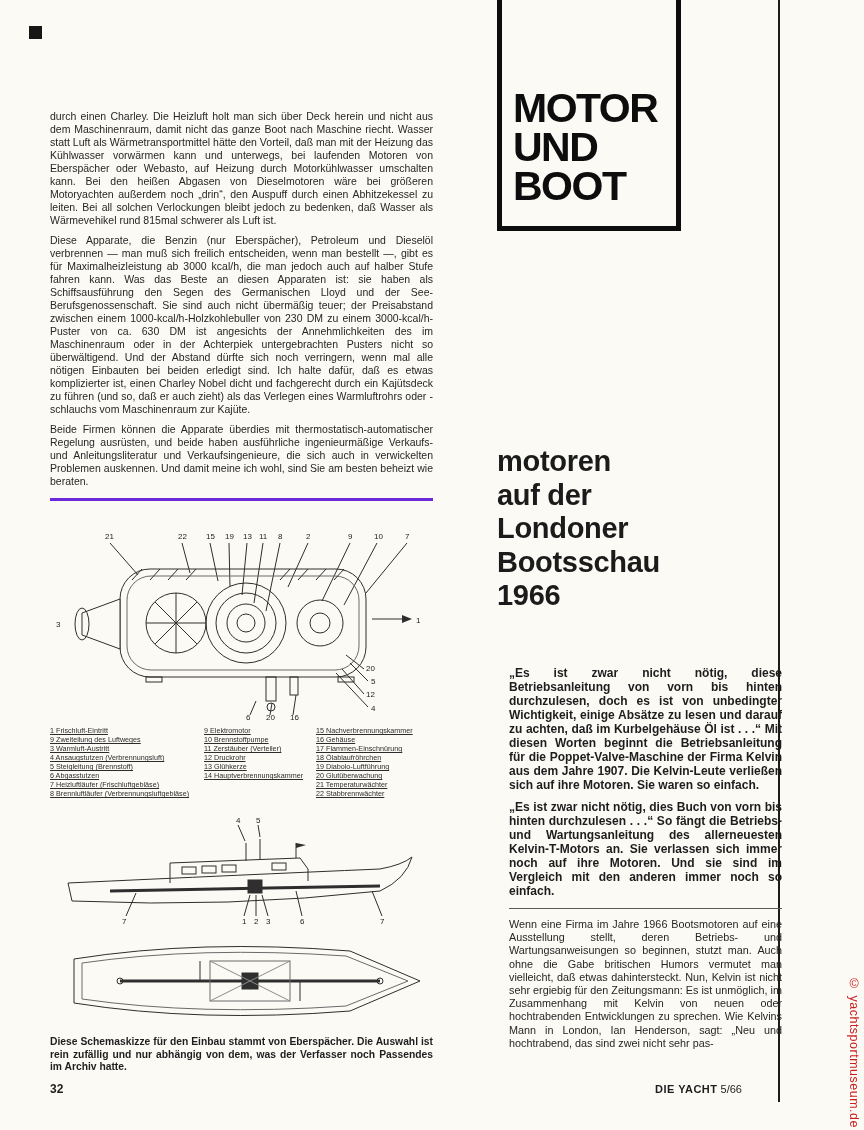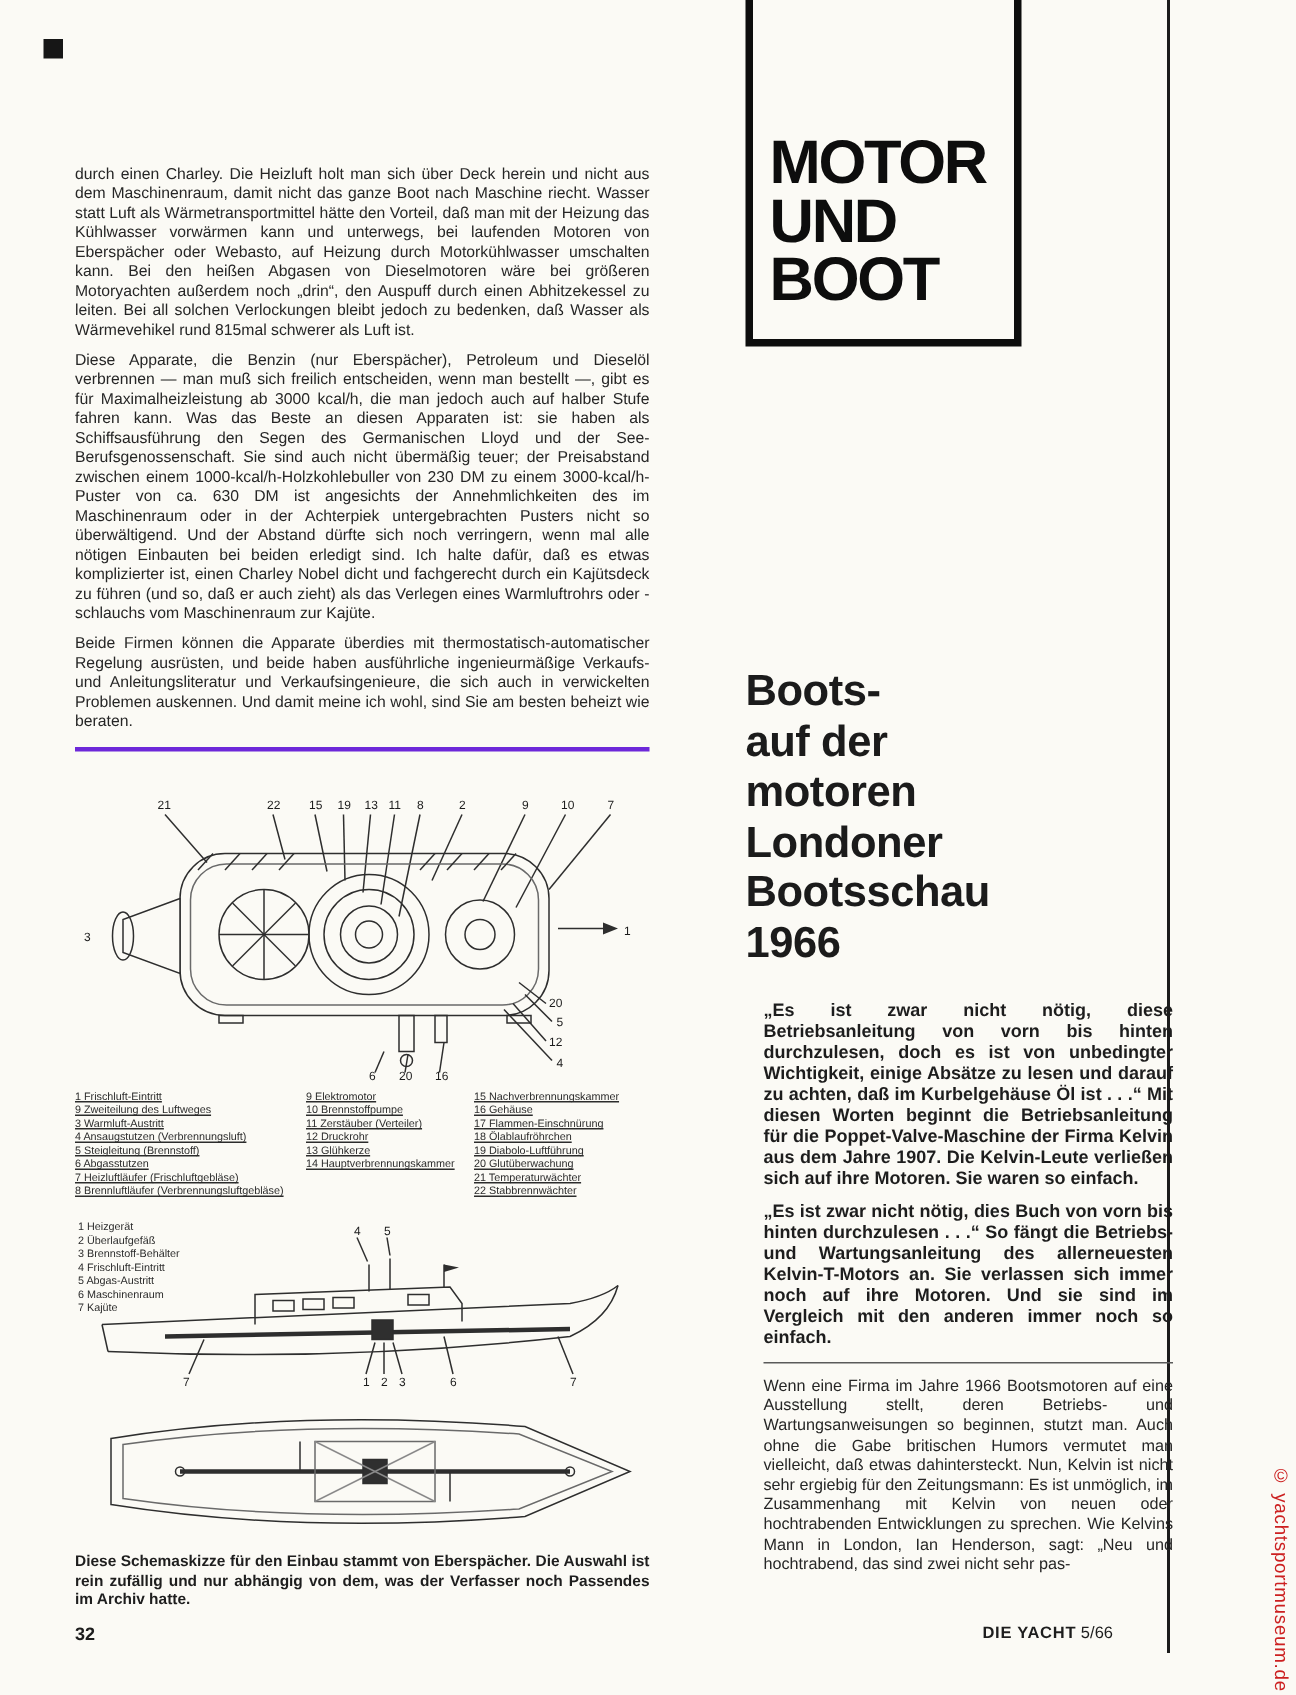--- a/index.html
+++ b/index.html
@@ -167,29 +167,20 @@
         <div class="leg-item">18 Ölablaufröhrchen</div>
         <div class="leg-item">19 Diabolo-Luftführung</div>
         <div class="leg-item">20 Glutüberwachung</div>
         <div class="leg-item">21 Temperaturwächter</div>
         <div class="leg-item">22 Stabbrennwächter</div>
       </div>
     </div>
   </div>
 
   <div class="fig2">
-    <div class="fig2-legend">
-      <div class="leg-item">1 Heizgerät</div>
-      <div class="leg-item">2 Überlaufgefäß</div>
-      <div class="leg-item">3 Brennstoff-Behälter</div>
-      <div class="leg-item">4 Frischluft-Eintritt</div>
-      <div class="leg-item">5 Abgas-Austritt</div>
-      <div class="leg-item">6 Maschinenraum</div>
-      <div class="leg-item">7 Kajüte</div>
-    </div>
     <svg width="383" height="218" viewBox="0 0 383 218">
       <g stroke="#2e2e2e" fill="none" stroke-width="1">
 
         <path d="M18,72 Q190,64 330,58 Q352,54 362,46"></path>
         <path d="M22,90 Q180,97 330,80 Q356,68 362,46"></path>
         <line x1="18" y1="72" x2="22" y2="90"></line>
         <path d="M120,72 L120,52 L250,47 L258,58 L258,70"></path>
         <rect x="132" y="56" width="14" height="7"></rect>
         <rect x="152" y="55" width="14" height="7"></rect>
         <rect x="172" y="54" width="14" height="7"></rect>
@@ -239,23 +230,22 @@
 <div class="right-col">
   <div class="logo-box">
     <div class="logo-text">
       <div>MOTOR</div>
       <div>UND</div>
       <div>BOOT</div>
     </div>
   </div>
 
   <div class="heading">
-    <div>Boots-</div>
+    <div>motoren</div>
     <div>auf der</div>
-    <div>motoren</div>
     <div>Londoner</div>
     <div>Bootsschau</div>
     <div>1966</div>
   </div>
 
   <div class="rtext">
     <p class="lead-par">„Es ist zwar nicht nötig, diese Betriebsanleitung von vorn bis hinten durchzulesen, doch es ist von unbedingter Wichtigkeit, einige Absätze zu lesen und darauf zu achten, daß im Kurbelgehäuse Öl ist . . .“ Mit diesen Worten beginnt die Betriebsanleitung für die Poppet-Valve-Maschine der Firma Kelvin aus dem Jahre 1907. Die Kelvin-Leute verließen sich auf ihre Motoren. Sie waren so einfach.</p>
     <p class="lead-par">„Es ist zwar nicht nötig, dies Buch von vorn bis hinten durchzulesen . . .“ So fängt die Betriebs- und Wartungsanleitung des allerneuesten Kelvin-T-Motors an. Sie verlassen sich immer noch auf ihre Motoren. Und sie sind im Vergleich mit den anderen immer noch so einfach.</p>
     <hr class="rule-h">
     <p class="body-par-r">Wenn eine Firma im Jahre 1966 Bootsmotoren auf eine Ausstellung stellt, deren Betriebs- und Wartungsanweisungen so beginnen, stutzt man. Auch ohne die Gabe britischen Humors vermutet man vielleicht, daß etwas dahintersteckt. Nun, Kelvin ist nicht sehr ergiebig für den Zeitungsmann: Es ist unmöglich, im Zusammenhang mit Kelvin von neuen oder hochtrabenden Entwicklungen zu sprechen. Wie Kelvins Mann in London, Ian Henderson, sagt: „Neu und hochtrabend, das sind zwei nicht sehr pas-</p>

